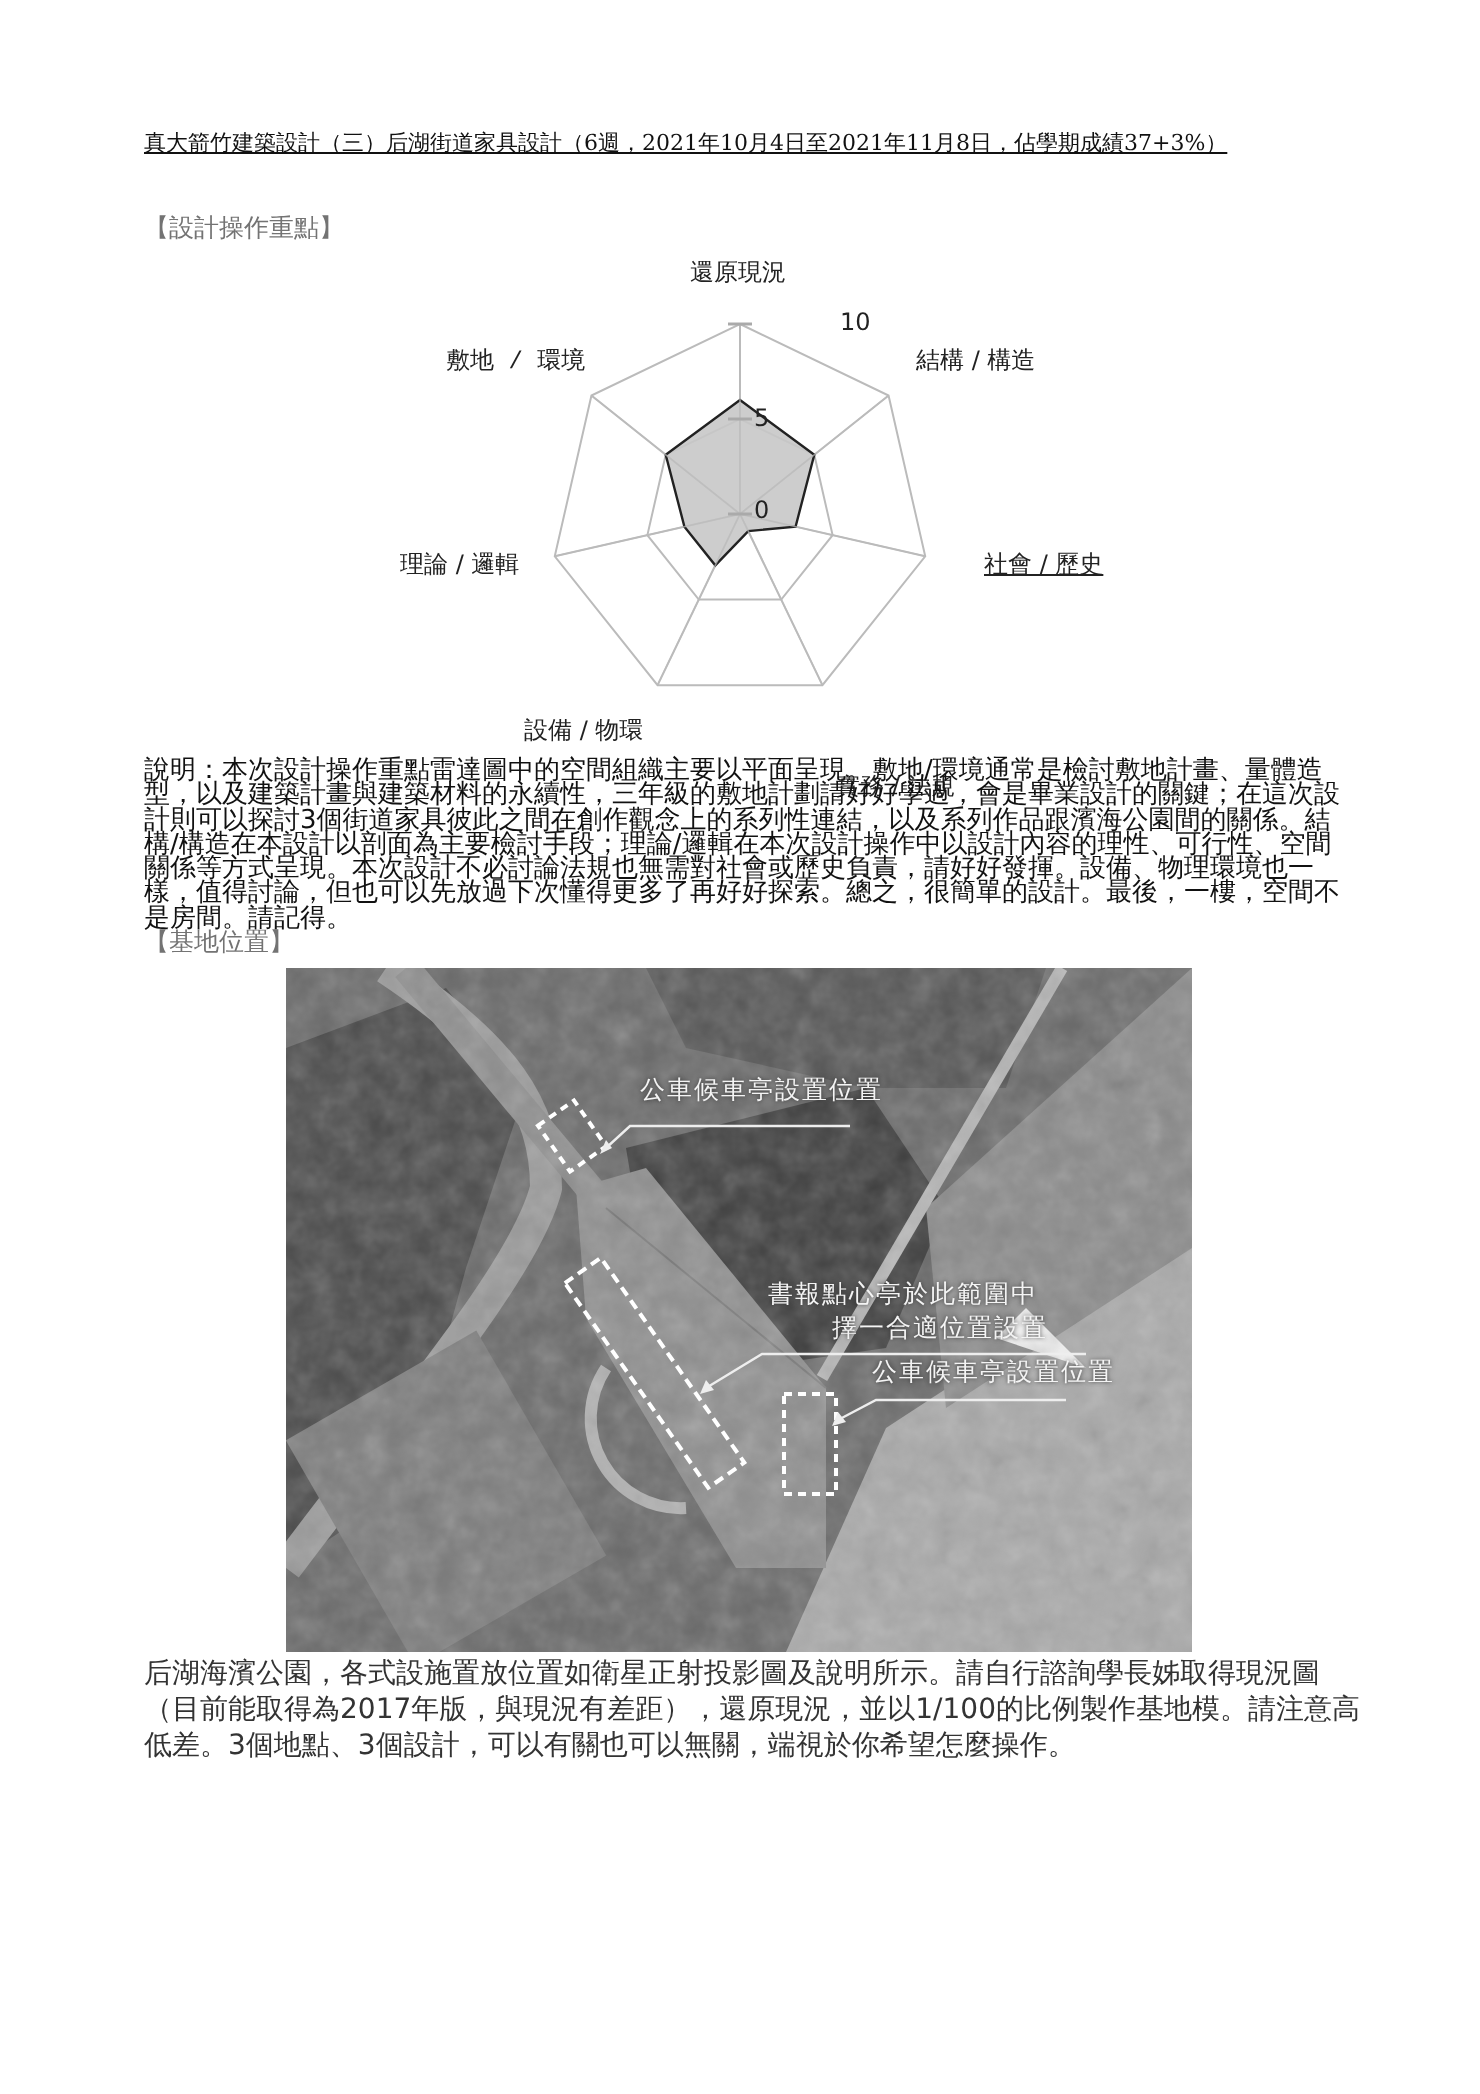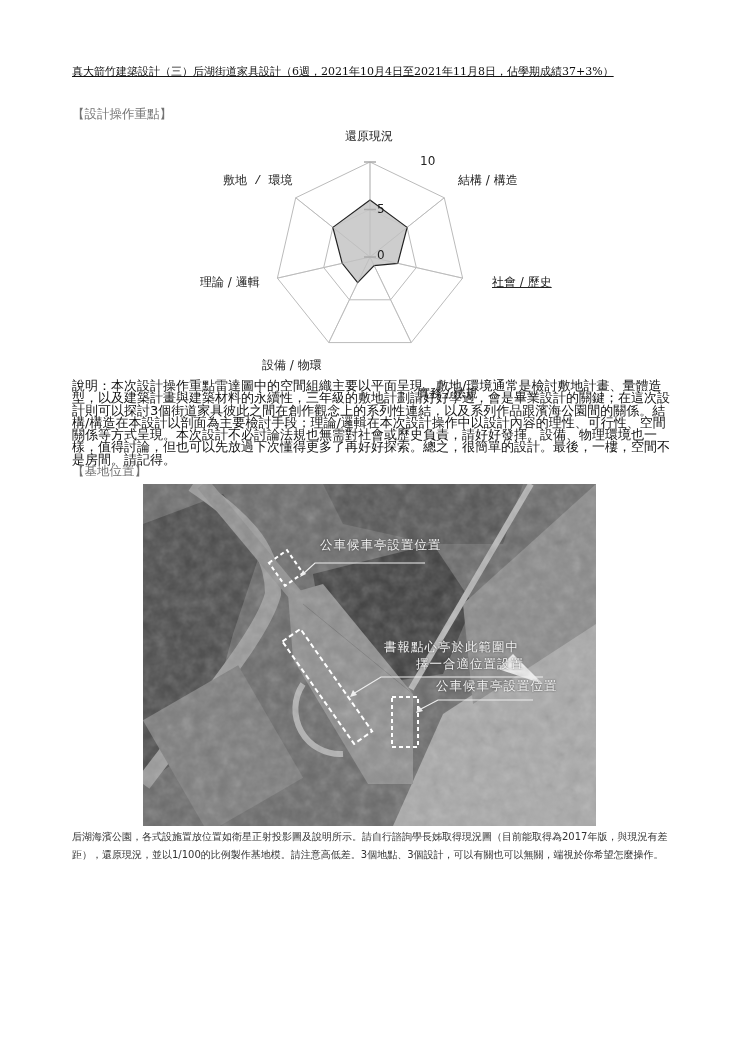--- a/index.html
+++ b/index.html
@@ -13,21 +13,21 @@
   .chart-wrap svg { position:absolute; left:0; top:0; }
   .axis-label { position:absolute; font-family:"DejaVu Sans","Liberation Sans",sans-serif;
                 font-size:12px; color:#222; white-space:nowrap; }
   .desc { position:absolute; left:72px; top:380px; width:600px; font-size:13px; line-height:12.3px;
           font-family:"DejaVu Sans","Liberation Sans",sans-serif; color:#111; }
   .map { position:absolute; left:143px; top:484px; width:453px; height:342px; background:#6c6c6c; overflow:hidden; }
   .map svg { position:absolute; left:0; top:0; }
   .map-label { position:absolute; font-family:"DejaVu Sans","Liberation Sans",sans-serif;
                font-size:12.5px; color:#f4f4f4; white-space:nowrap; letter-spacing:1px;
                text-shadow:0 0 2px #333; }
-  .bottom-text { position:absolute; left:72px; top:828px; width:610px; font-size:10px; line-height:18px;
+  .bottom-text { position:absolute; left:72px; top:828px; width:610px; font-size:14px; line-height:18px;
                  font-family:"DejaVu Sans","Liberation Sans",sans-serif; color:#333; }
 </style>
 </head>
 <body>
 
 <div class="title">真大箭竹建築設計（三）后湖街道家具設計（6週，2021年10月4日至2021年11月8日，佔學期成績37+3%）</div>
 
 <div class="section-head" id="sec1">【設計操作重點】</div>
 
 <div class="chart-wrap">

